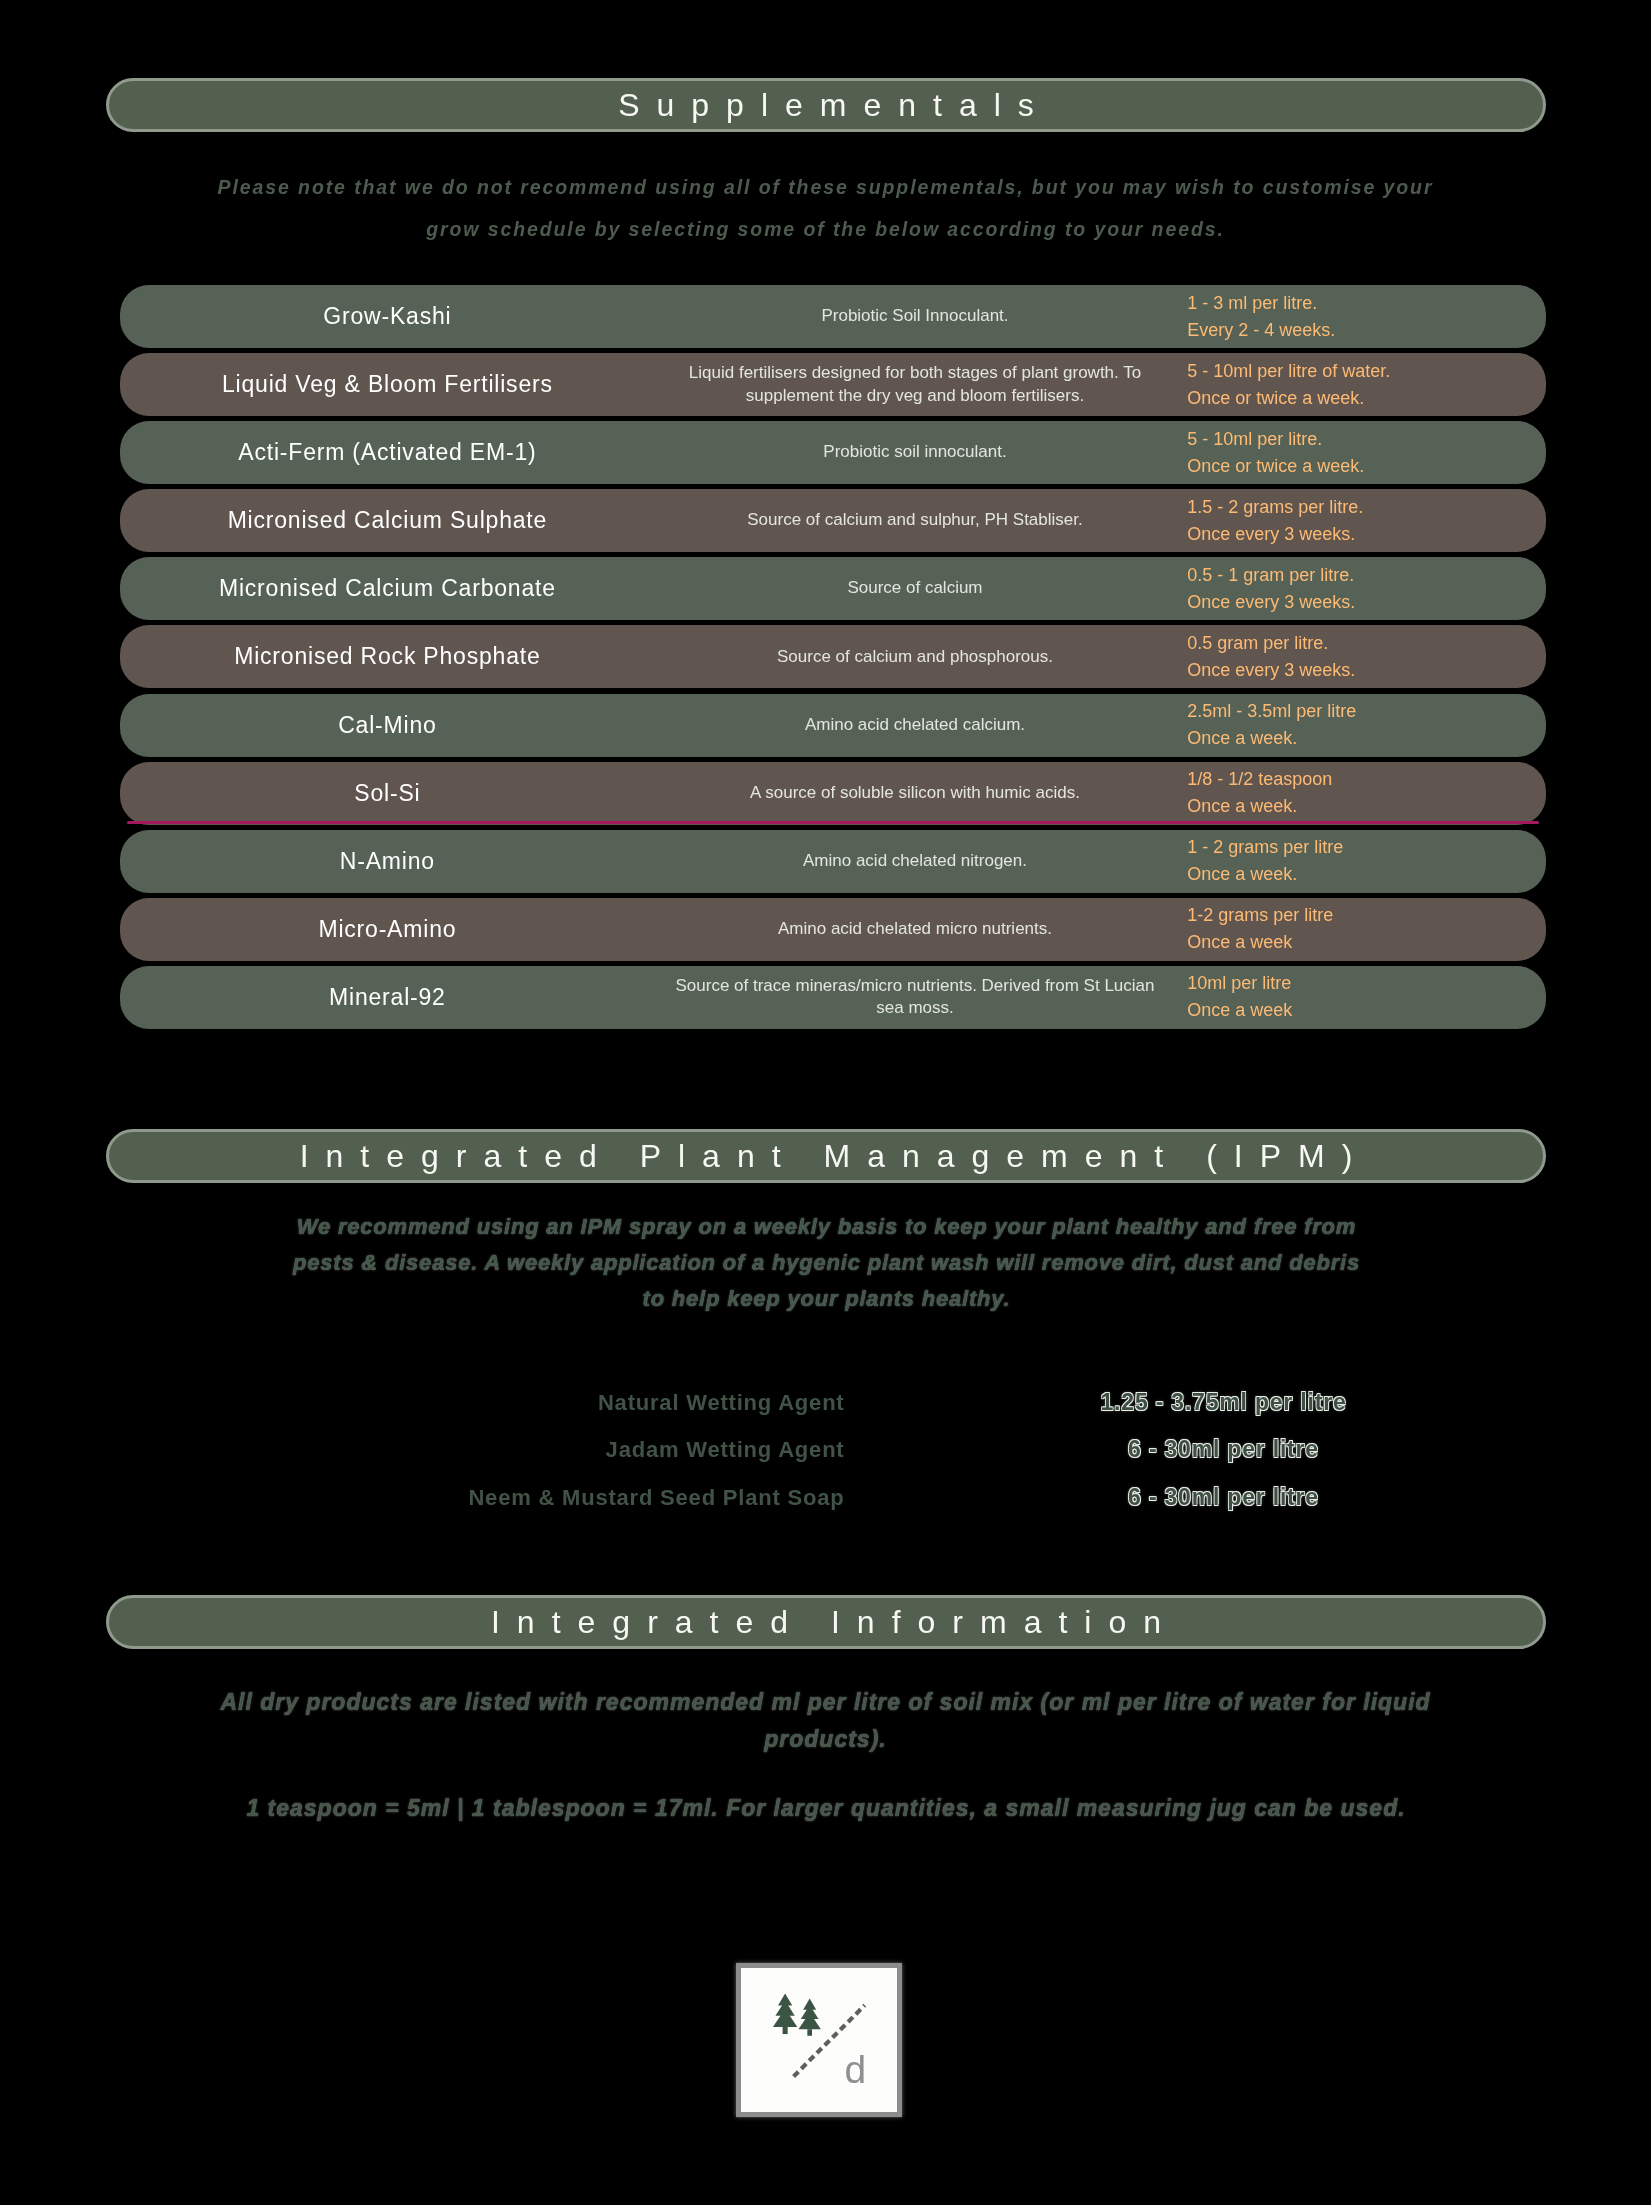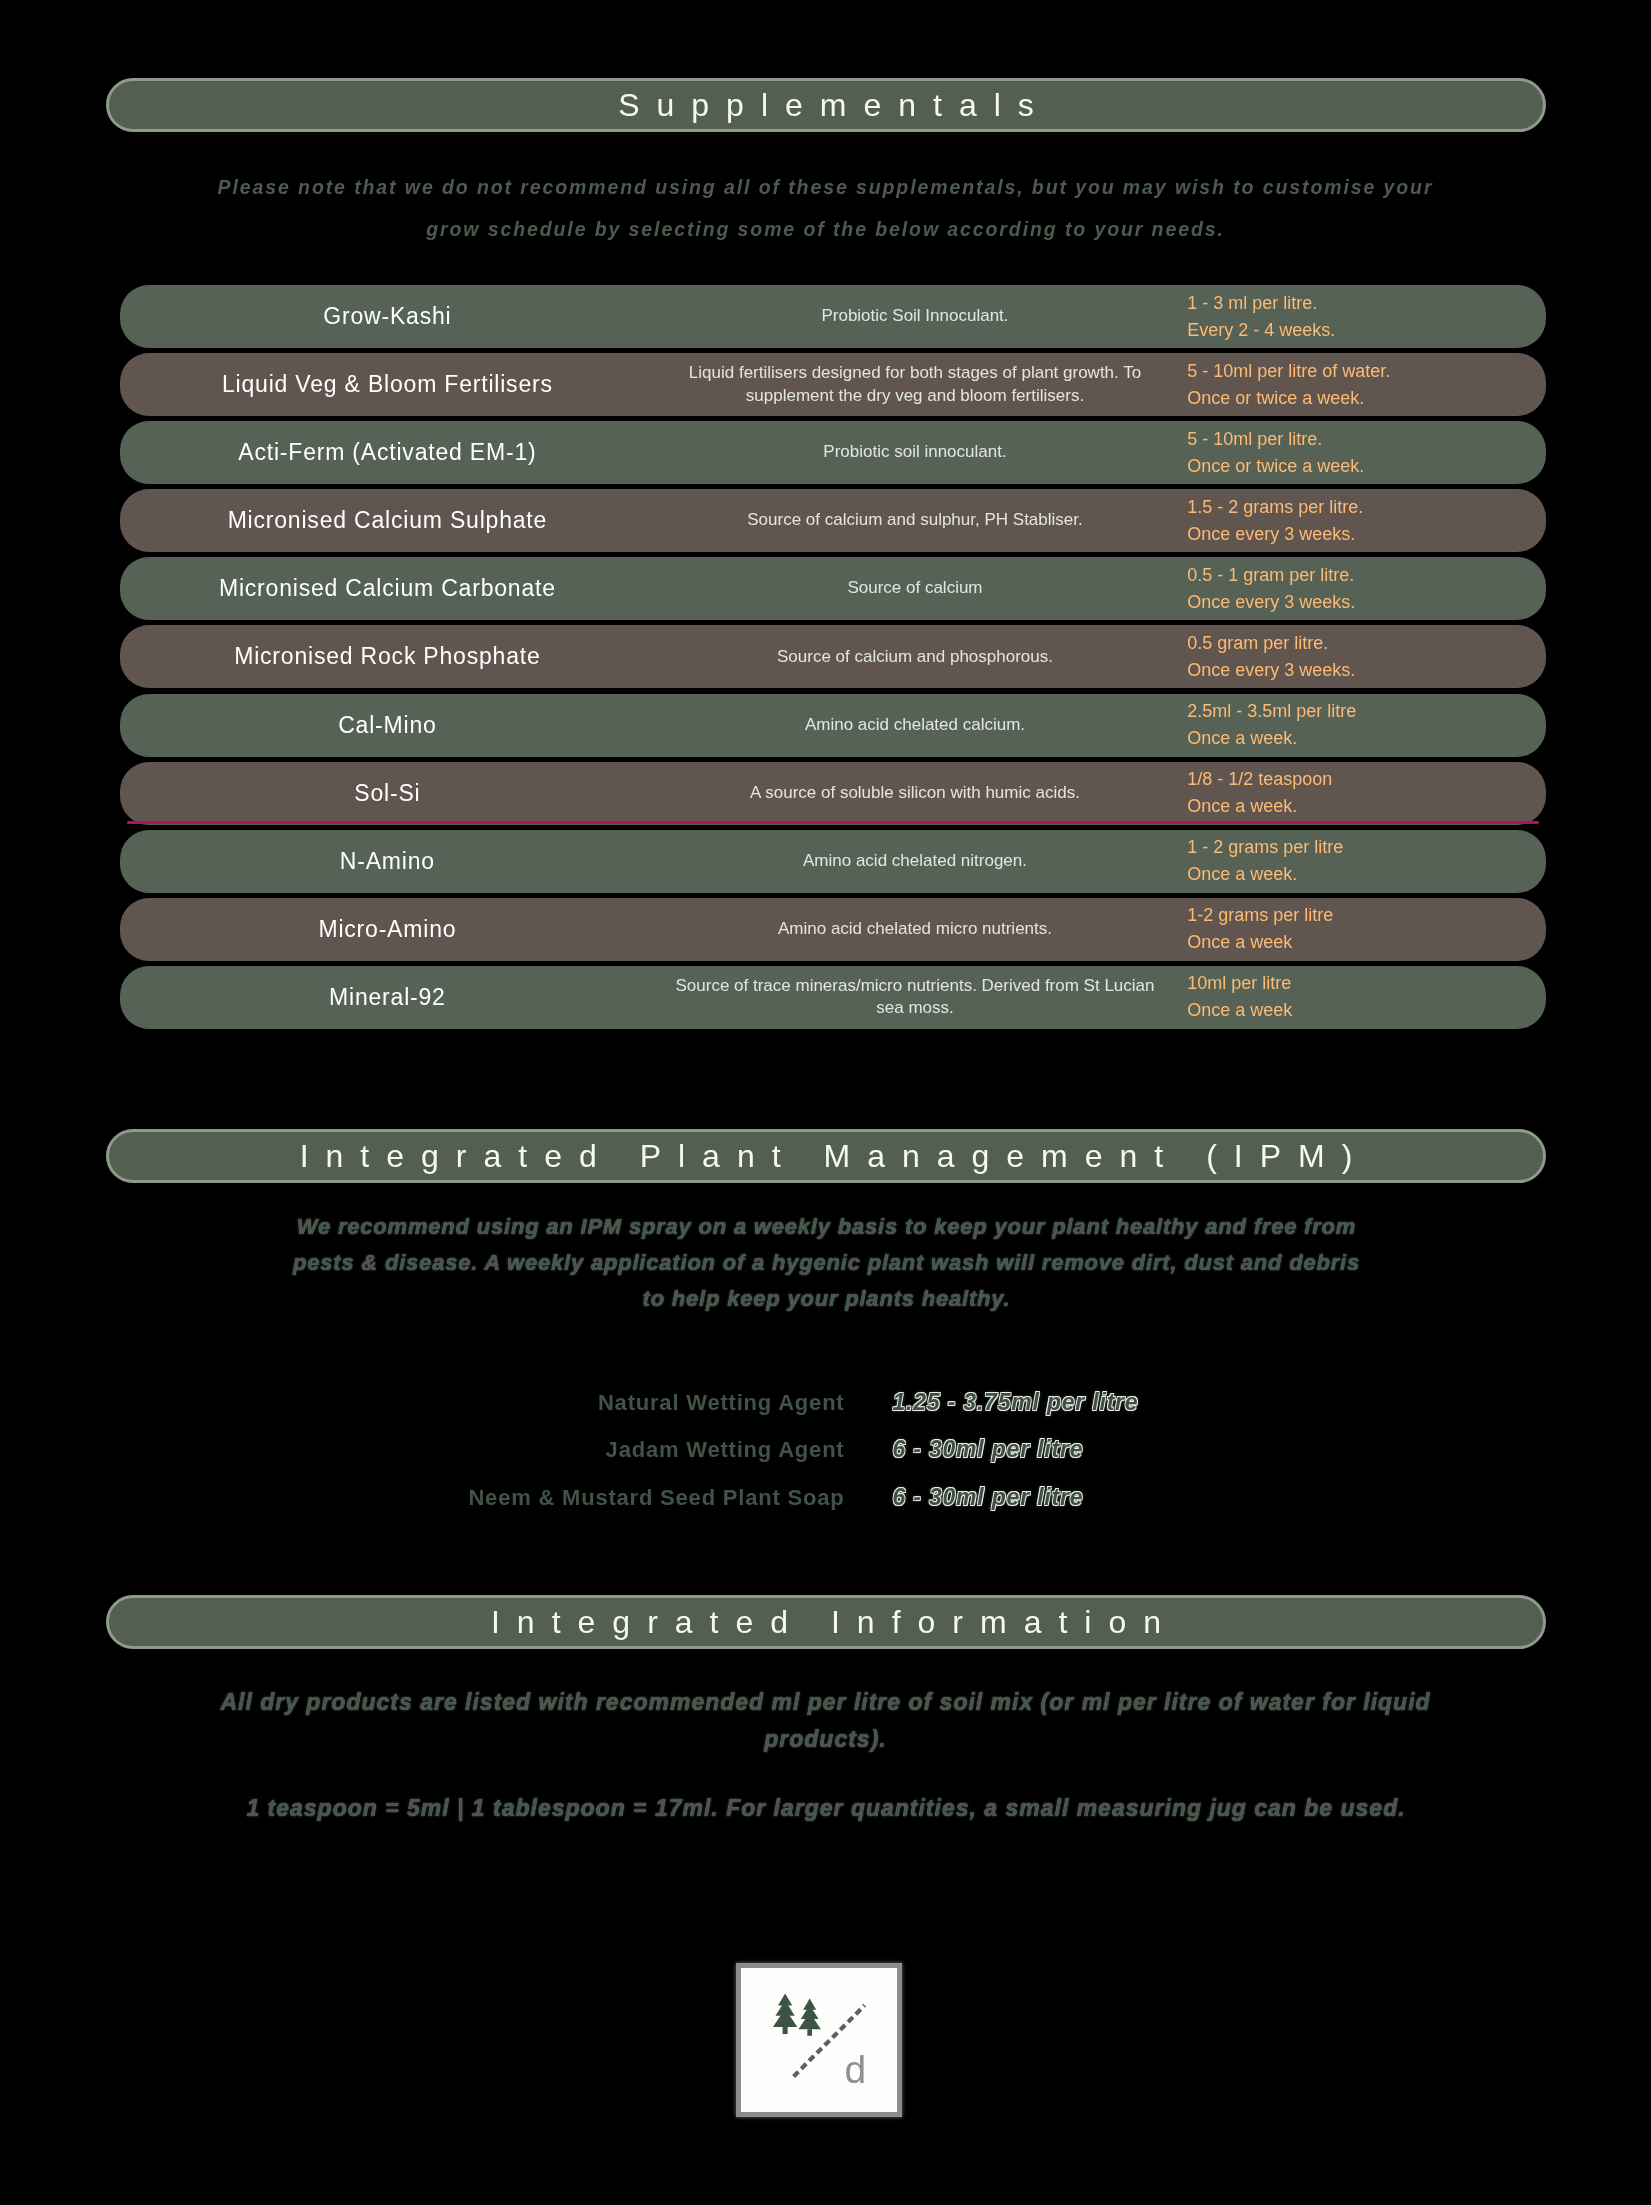--- a/index.html
+++ b/index.html
@@ -74,22 +74,22 @@
   #ipm-list{
     position:absolute;left:15px;top:1389px;width:1652px;
     display:flex;flex-direction:column;gap:20.4px;
   }
   .ipm-row{display:flex;justify-content:center;align-items:baseline;}
   .ipm-label{
     width:717px;text-align:right;
     font-size:22px;font-weight:bold;color:#415346;letter-spacing:0.8px;
   }
   .ipm-value{
-    width:662px;margin-left:48px;text-align:left;
-    font-size:23px;font-weight:bold;letter-spacing:0.8px;font-style:italic;
+    width:662px;margin-left:48px;text-align:center;
+    font-size:23px;font-weight:bold;letter-spacing:0.8px;
   }
   
   #add-banner{top:1595px;}
   #add-note{
     left:172px;top:1684px;width:1307px;
     font-size:23px;letter-spacing:1px;line-height:37px;color:#46564a;
   }
   #conversion{
     left:62px;top:1791px;width:1528px;
     font-size:23px;letter-spacing:1px;line-height:34px;color:#46564a;

